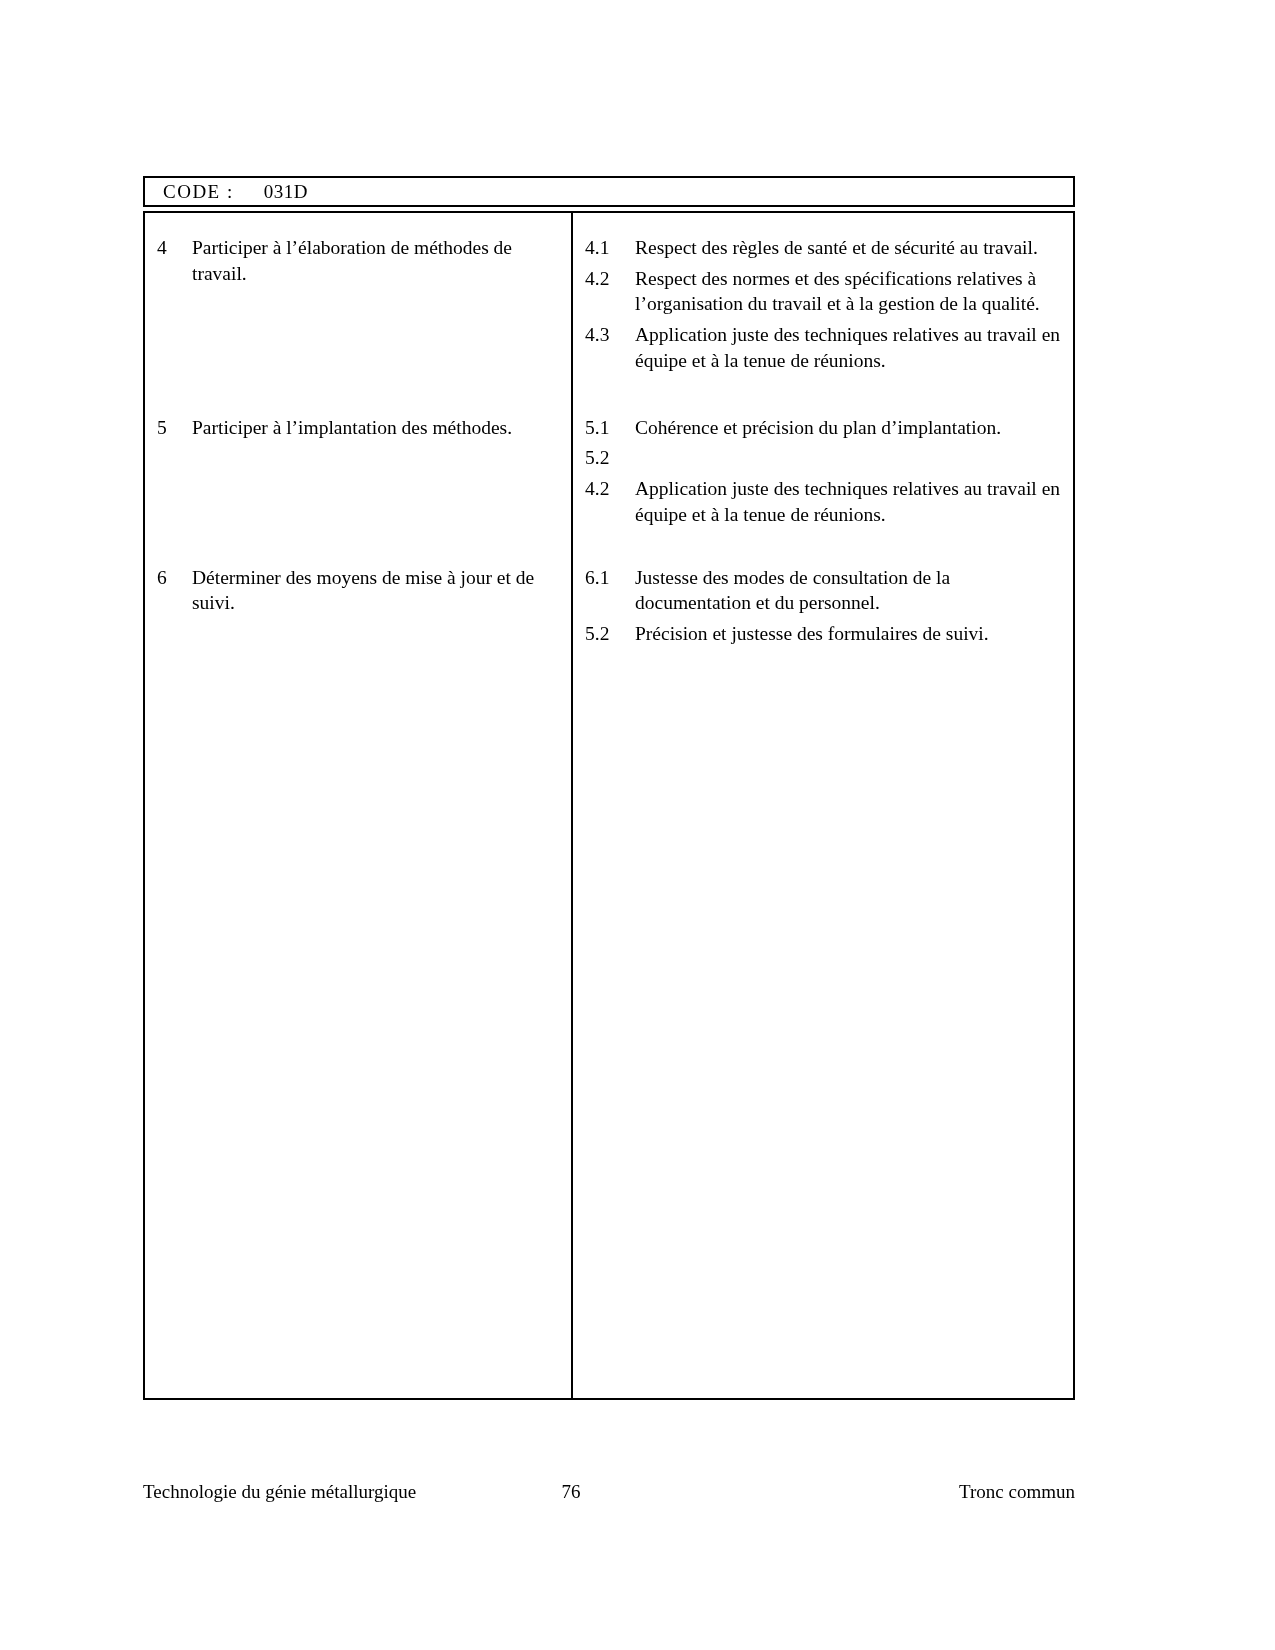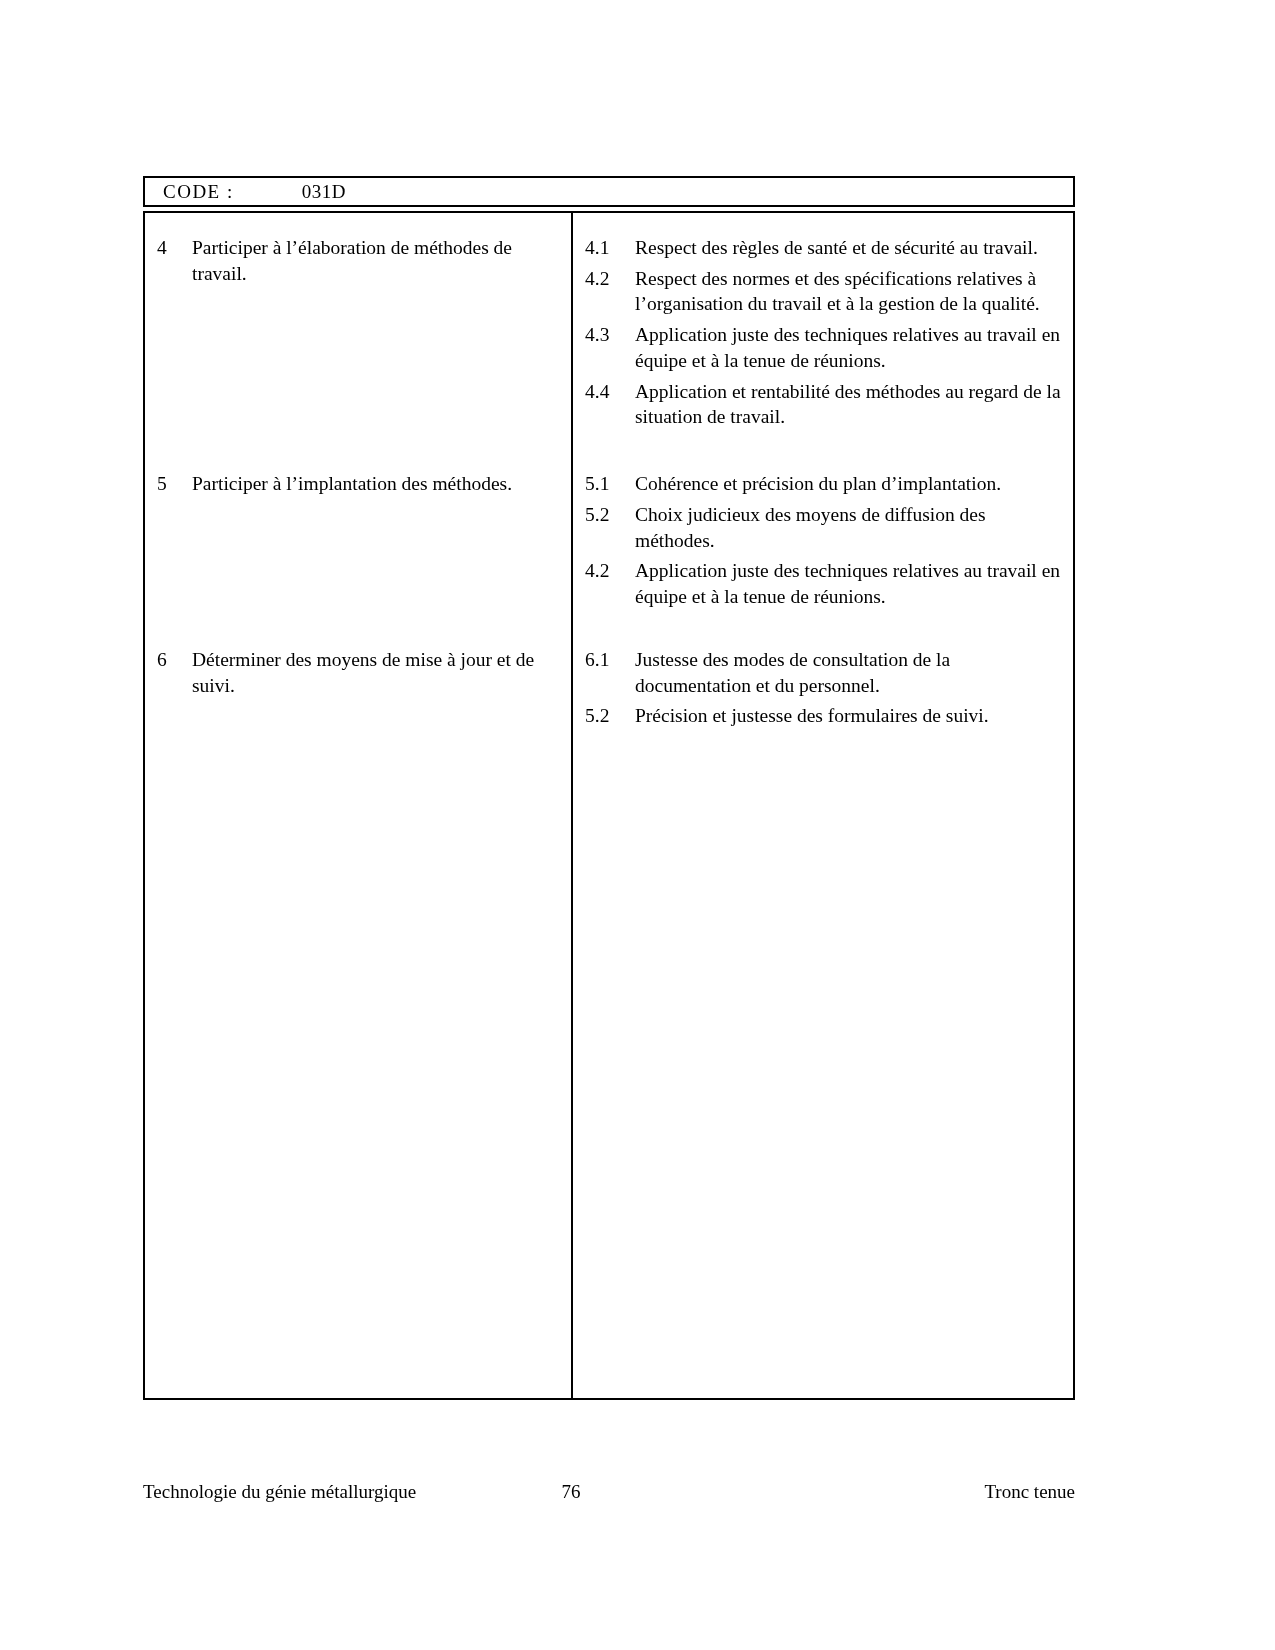--- a/index.html
+++ b/index.html
@@ -15,21 +15,20 @@
   .code-box {
     position: absolute;
     left: 143px;
     top: 176px;
     width: 932px;
     height: 31px;
     border: 2px solid #000;
     display: flex;
     align-items: center;
     font-size: 19px;
-    gap: 38px;
   }
   .code-label {
     margin-left: 18px;
     letter-spacing: 1.5px;
   }
   .code-value {
     margin-left: 30px;
     letter-spacing: 0.5px;
   }
   .main-table {
@@ -108,40 +107,35 @@
         <span class="crit-text">Respect des règles de santé et de sécurité au travail.</span>
       </div>
       <div class="criterion">
         <span class="crit-num">4.2</span>
         <span class="crit-text">Respect des normes et des spécifications relatives à l’organisation du travail et à la gestion de la qualité.</span>
       </div>
       <div class="criterion">
         <span class="crit-num">4.3</span>
         <span class="crit-text">Application juste des techniques relatives au travail en équipe et à la tenue de réunions.</span>
       </div>
-      <div class="criterion">
-        <span class="crit-num">4.4</span>
-        <span class="crit-text">Application et rentabilité des méthodes au regard de la situation de travail.</span>
-      </div>
     </div>
 
     <div class="left-cell row2">
       <div class="objective">
         <span class="obj-num">5</span>
         <span class="obj-text">Participer à l’implantation des méthodes.</span>
       </div>
     </div>
     <div class="right-cell row2">
       <div class="criterion">
         <span class="crit-num">5.1</span>
         <span class="crit-text">Cohérence et précision du plan d’implantation.</span>
       </div>
       <div class="criterion">
         <span class="crit-num">5.2</span>
-        <span class="crit-text">Choix judicieux des moyens de diffusion des méthodes.</span>
       </div>
       <div class="criterion">
         <span class="crit-num">4.2</span>
         <span class="crit-text">Application juste des techniques relatives au travail en équipe et à la tenue de réunions.</span>
       </div>
     </div>
 
     <div class="left-cell row3">
       <div class="objective">
         <span class="obj-num">6</span>
@@ -157,16 +151,16 @@
         <span class="crit-num">5.2</span>
         <span class="crit-text">Précision et justesse des formulaires de suivi.</span>
       </div>
     </div>
 
   </div>
 
   <div class="footer">
     <span class="footer-left">Technologie du génie métallurgique</span>
     <span class="footer-center">76</span>
-    <span class="footer-right">Tronc tenue</span>
+    <span class="footer-right">Tronc commun</span>
   </div>
 
 </div>
 
 </body></html>

